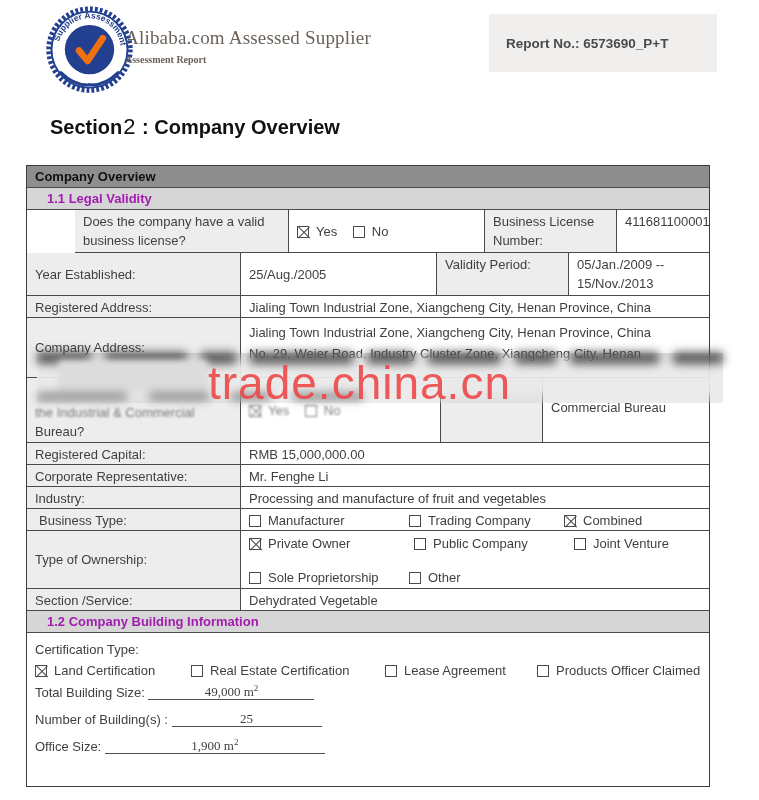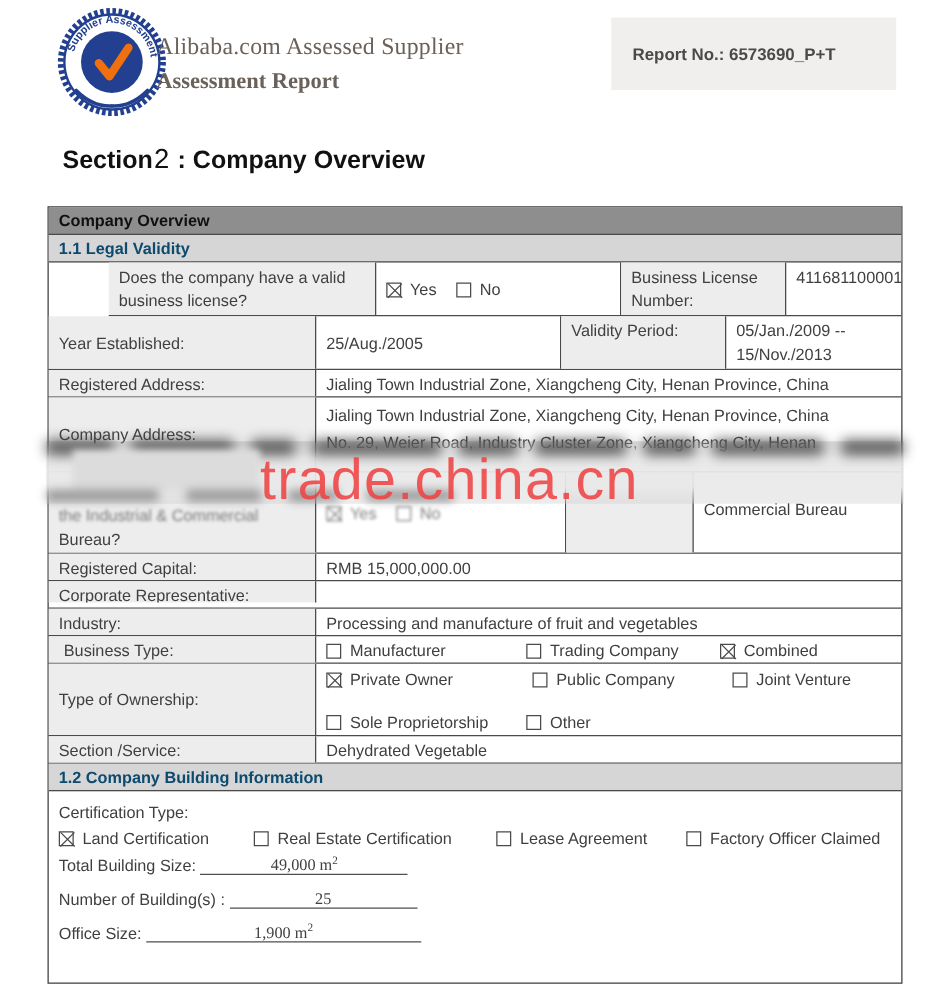--- a/index.html
+++ b/index.html
@@ -3,38 +3,38 @@
 <meta charset="utf-8">
 <style>
   * { margin:0; padding:0; box-sizing:border-box; }
   body { width:759px; height:800px; background:#fff; font-family:"Liberation Sans", sans-serif; color:#3f3f3f; }
   .page { position:relative; width:759px; height:800px; background:#fff; overflow:hidden; }
 
   
   .logo { position:absolute; left:42px; top:4px; width:95px; height:95px; }
   .brand { position:absolute; left:125px; top:27px; font-family:"Liberation Serif", serif; color:#6a625a; }
   .brand .t1 { font-size:19px; letter-spacing:.2px; }
-  .brand .t2 { font-size:18px; font-weight:bold; margin-top:5px; }
+  .brand .t2 { font-size:10px; font-weight:bold; margin-top:5px; }
   .reportbox { position:absolute; left:489px; top:14px; width:228px; height:58px; background:#f0efee; display:flex; align-items:center; }
   .reportbox span { font-size:13.5px; font-weight:bold; color:#4a4a4a; padding-left:17px; }
 
   
   .sectitle { position:absolute; left:50px; top:114px; font-size:20px; font-weight:bold; color:#111; }
   .sectitle .num { font-size:22px; font-weight:500; padding:0 1px; }
 
   
-  .tbl { position:absolute; left:38px; top:165px; width:684px; height:622px; border:1px solid #3c3c3c; background:#fff; display:flex; flex-direction:column; }
+  .tbl { position:absolute; left:26px; top:165px; width:684px; height:622px; border:1px solid #3c3c3c; background:#fff; display:flex; flex-direction:column; }
   .row { display:flex; border-bottom:1px solid #4a4a4a; flex-shrink:0; }
   .row.last { border-bottom:none; flex:1; }
   .cell { padding:2px 8px; border-right:1px solid #4a4a4a; font-size:13px; line-height:19px; overflow:hidden; }
   .cell.lastc { border-right:none; }
   .lab { background:#ededed; }
   .vcenter { display:flex; flex-direction:column; justify-content:center; }
   .hdr-main { background:#8e8e8e; color:#101010; font-weight:bold; font-size:13px; padding:2px 8px; line-height:18px; }
-  .hdr-sub  { background:#d6d6d6; color:#0c4a6e; font-weight:bold; font-size:13px; padding:2px 8px; line-height:18px; }
+  .hdr-sub  { background:#d6d6d6; color:#a21caf; font-weight:bold; font-size:13px; padding:2px 20px; line-height:18px; }
 
   
   .cb { display:inline-block; width:12px; height:12px; border:1px solid #4a4a4a; background:#fff; position:relative; vertical-align:-2px; margin-right:7px; }
   .cb.checked::before, .cb.checked::after { content:""; position:absolute; left:-2px; top:5px; width:16px; height:1.3px; background:#4a4a4a; }
   .cb.checked::before { transform:rotate(45deg); }
   .cb.checked::after  { transform:rotate(-45deg); }
   .cbgroup { white-space:nowrap; }
 
   .smeared { filter:blur(1.2px); opacity:.68; }
 
@@ -144,21 +144,21 @@
       </div>
       <div class="cell lab" style="width:102px;"></div>
       <div class="cell lastc" style="flex:1; padding-top:20px;">Commercial Bureau</div>
     </div>
 
     <div class="row" style="height:22px;">
       <div class="cell lab" style="width:214px;">Registered Capital:</div>
       <div class="cell lastc" style="flex:1;">RMB 15,000,000.00</div>
     </div>
 
-    <div class="row" style="height:22px;flex-direction:column;">
+    <div class="row" style="height:22px;">
       <div class="cell lab" style="width:214px;">Corporate Representative:</div>
       <div class="cell lastc" style="flex:1;">Mr. Fenghe Li</div>
     </div>
 
     <div class="row" style="height:22px;">
       <div class="cell lab" style="width:214px;">Industry:</div>
       <div class="cell lastc" style="flex:1;">Processing and manufacture of fruit and vegetables</div>
     </div>
 
     <div class="row" style="height:22px;">
@@ -192,21 +192,21 @@
 
     <div class="row hdr-sub" style="height:22px;">1.2 Company Building Information</div>
 
     <div class="row last">
       <div class="free" style="width:100%;">
         <div class="line">Certification Type:</div>
         <div class="certline">
           <span class="cbgroup c1"><span class="cb checked"></span><span>Land Certification</span></span>
           <span class="cbgroup c2"><span class="cb"></span><span>Real Estate Certification</span></span>
           <span class="cbgroup c3"><span class="cb"></span><span>Lease Agreement</span></span>
-          <span class="cbgroup"><span class="cb"></span><span>Factory Officer Claimed</span></span>
+          <span class="cbgroup"><span class="cb"></span><span>Products Officer Claimed</span></span>
         </div>
         <div class="fieldline">
           <span class="flabel">Total Building Size:</span>
           <span class="ul" style="width:166px;"><span>49,000 m</span><sup>2</sup></span>
         </div>
         <div class="fieldline">
           <span class="flabel">Number of Building(s) :</span>
           <span class="ul" style="width:150px;"><span>25</span><sup></sup></span>
         </div>
         <div class="fieldline">

